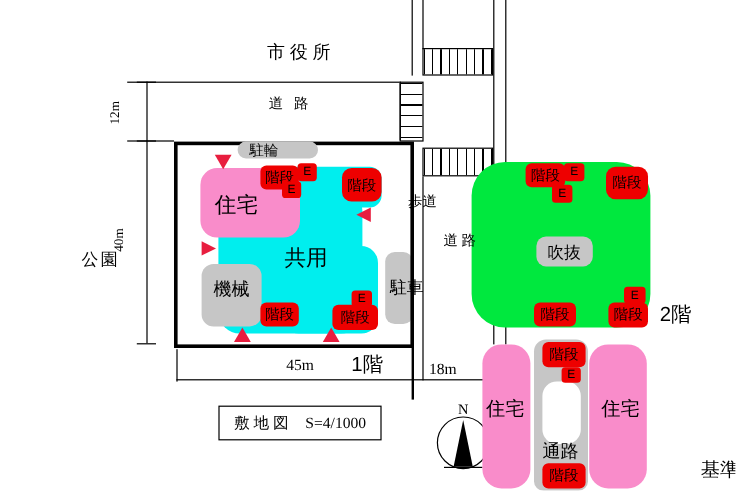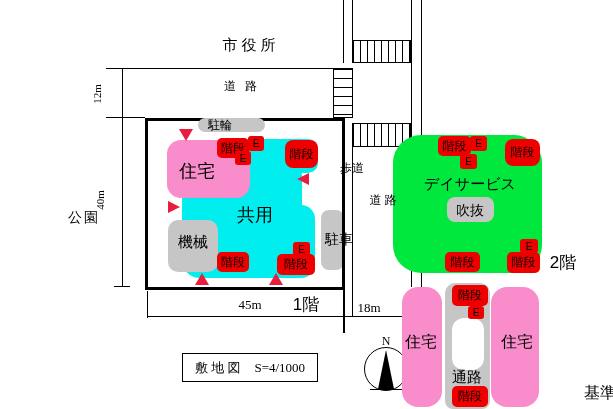--- a/index.html
+++ b/index.html
@@ -117,21 +117,20 @@
 
   <div class="tri tri-down" style="left:179px;top:129px;"></div>
   <div class="tri tri-right" style="left:168px;top:201px;"></div>
   <div class="tri tri-left" style="left:297px;top:173px;"></div>
   <div class="tri tri-up" style="left:195px;top:273px;"></div>
   <div class="tri tri-up" style="left:269px;top:273px;"></div>
 
   <div class="lbl" style="left:306px;top:304px;font-size:17px;">1階</div>
 
   <div class="blk" style="left:393px;top:135px;width:149px;height:138px;background:#00e83e;border-radius:28px;"></div>
-  <div class="lbl" style="left:470px;top:183px;font-size:15px;">デイサービス</div>
   <div class="blk" style="left:447px;top:197px;width:47px;height:25px;background:#c6c6c6;border-radius:8px;z-index:4;"></div>
   <div class="lbl" style="left:470px;top:210px;font-size:14px;">吹抜</div>
 
   <div class="stair" style="left:438px;top:136px;width:33px;height:20px;">
       <span>階段</span>
     </div>
   <div class="ebox" style="left:470px;top:136px;width:17px;height:15px;">
       <span>E</span>
     </div>
   <div class="ebox" style="left:460px;top:154px;width:17px;height:15px;">
@@ -170,18 +169,18 @@
       <span>階段</span>
     </div>
 
   <div class="lbl" style="left:572px;top:393px;font-size:16px;margin-left:36px;">基準階</div>
 
   <div class="slbl" style="left:386px;top:341px;font-size:12px;z-index:2;">N</div>
   <div class="compass-circle" style="left:364px;top:347px;width:44px;height:44px;"></div>
   <div class="needle" style="left:378px;top:350px;"></div>
   <div class="hline" style="left:370px;top:389px;width:32px;z-index:2;"></div>
 
-  <div class="titlebox" style="left:182px;top:353px;width:134px;height:27px;">
+  <div class="titlebox" style="left:182px;top:338px;width:134px;height:27px;">
     <span>敷 地 図</span>
     <span>S=4/1000</span>
   </div>
 
 </div>
 
 </body></html>

